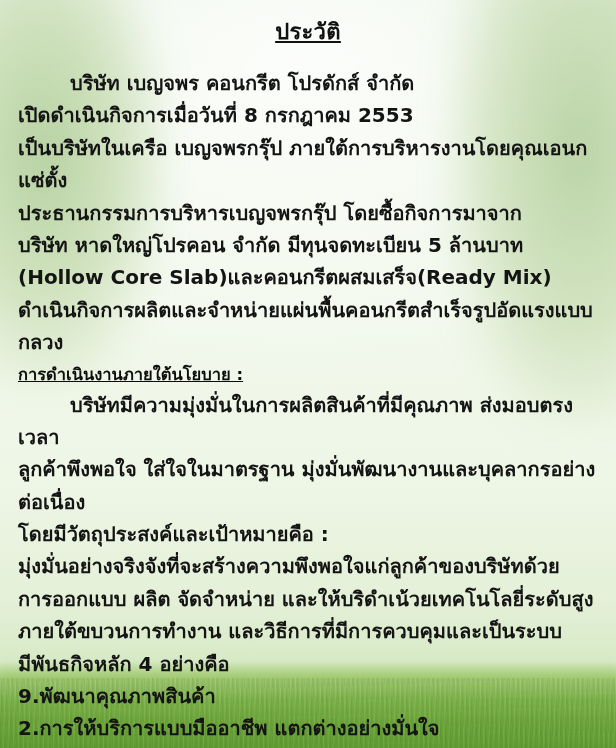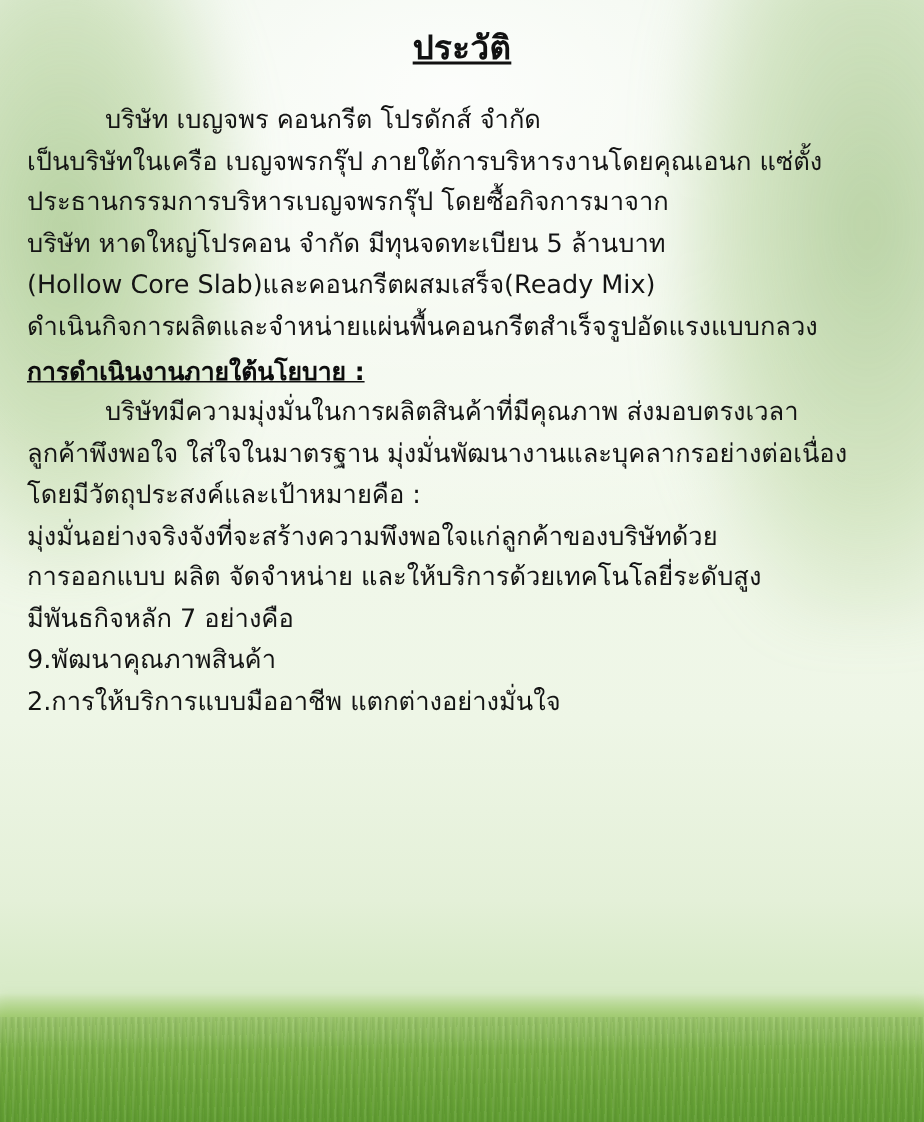--- a/index.html
+++ b/index.html
@@ -110,24 +110,25 @@
     text-align: center;
     font-size: 22px;
     font-weight: bold;
     color: #111111;
     text-decoration: underline;
     margin: 4px 0 18px 0;
     letter-spacing: 0.3px;
   }
 
   .para {
-    font-size: 17px;
+    font-size: 20px;
     line-height: 1.62;
     color: #141414;
     margin: 0;
+    font-weight: bold;
   }
   .para .indent-1 {
     display: inline-block;
     width: 52px;
   }
   .line {
     display: block;
     white-space: pre-wrap;
   }
   .section-head {
@@ -154,36 +155,38 @@
   <div class="grass">
     <div class="grass-texture"></div>
   </div>
 
   <div class="content">
 
     <div class="doc-title">ประวัติ</div>
 
     <div class="para">
       <span class="line"><span class="indent-1"></span><span>บริษัท เบญจพร คอนกรีต โปรดักส์ จำกัด</span></span>
+      <span class="line">เปิดดำเนินกิจการเมื่อวันที่ 8 กรกฎาคม 2553</span>
       <span class="line">เป็นบริษัทในเครือ เบญจพรกรุ๊ป ภายใต้การบริหารงานโดยคุณเอนก แซ่ตั้ง</span>
       <span class="line">ประธานกรรมการบริหารเบญจพรกรุ๊ป โดยซื้อกิจการมาจาก</span>
       <span class="line">บริษัท หาดใหญ่โปรคอน จำกัด มีทุนจดทะเบียน 5 ล้านบาท</span>
       <span class="line">(Hollow Core Slab)และคอนกรีตผสมเสร็จ(Ready Mix)</span>
       <span class="line">ดำเนินกิจการผลิตและจำหน่ายแผ่นพื้นคอนกรีตสำเร็จรูปอัดแรงแบบกลวง</span>
     </div>
 
     <div class="section-head">การดำเนินงานภายใต้นโยบาย :</div>
 
     <div class="para block-2">
       <span class="line"><span class="indent-1"></span><span>บริษัทมีความมุ่งมั่นในการผลิตสินค้าที่มีคุณภาพ ส่งมอบตรงเวลา</span></span>
       <span class="line">ลูกค้าพึงพอใจ ใส่ใจในมาตรฐาน มุ่งมั่นพัฒนางานและบุคลากรอย่างต่อเนื่อง</span>
       <span class="line">โดยมีวัตถุประสงค์และเป้าหมายคือ :</span>
       <span class="line">มุ่งมั่นอย่างจริงจังที่จะสร้างความพึงพอใจแก่ลูกค้าของบริษัทด้วย</span>
-      <span class="line">การออกแบบ ผลิต จัดจำหน่าย และให้บริการด้วยเทคโนโลยี่ระดับสูง</span>
-      <span class="line">มีพันธกิจหลัก 7 อย่างคือ</span>
+      <span class="line">การออกแบบ ผลิต จัดจำหน่าย และให้บริดำเน้วยเทคโนโลยี่ระดับสูง</span>
+      <span class="line">ภายใต้ขบวนการทำงาน และวิธีการที่มีการควบคุมและเป็นระบบ</span>
+      <span class="line">มีพันธกิจหลัก 4 อย่างคือ</span>
     </div>
 
     <div class="para list">
       <span class="line">9.พัฒนาคุณภาพสินค้า</span>
       <span class="line">2.การให้บริการแบบมืออาชีพ แตกต่างอย่างมั่นใจ</span>
     </div>
 
   </div>
 </div>
 

